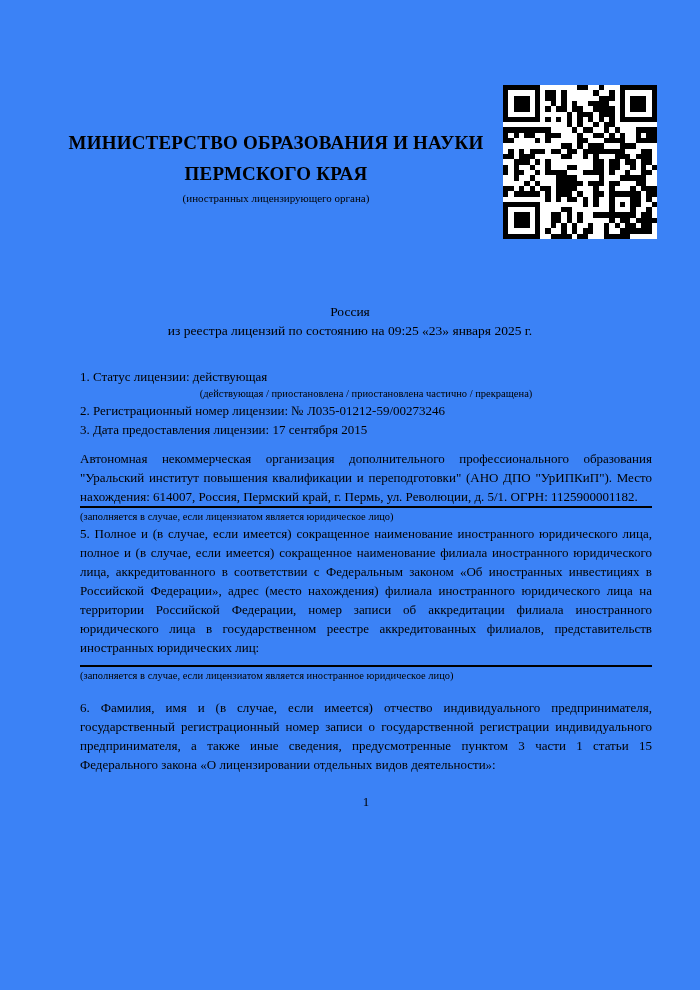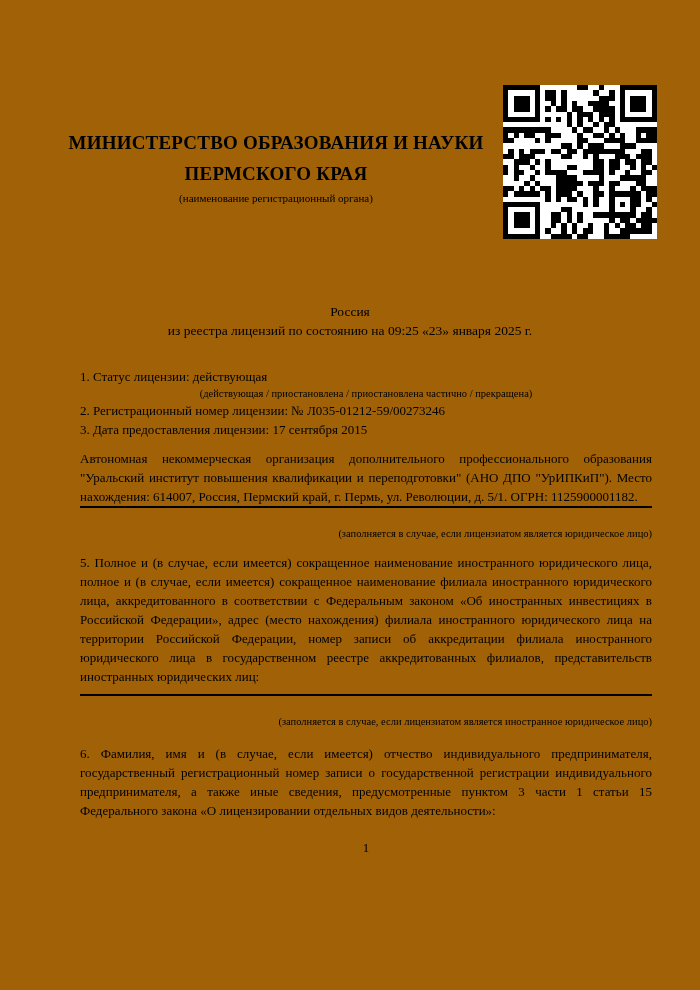--- a/index.html
+++ b/index.html
@@ -1,20 +1,20 @@
 <!DOCTYPE html>
 <html><head>
 <meta charset="utf-8">
 <style>
   html,body{margin:0;padding:0;background:#e8e8e8;}
   .page{
     position:relative;
     width:700px;height:990px;
     margin:0 auto;
-    background:#a16207;
+    background:#3b82f6;
     font-family:"Liberation Serif", serif;
     color:#000;
     overflow:hidden;
   }
   .title-block{
     position:absolute;left:64px;top:127px;width:424px;
     text-align:center;
   }
   .title{font-weight:bold;font-size:19px;line-height:31px;letter-spacing:.2px;}
   .subtitle{font-size:11px;line-height:13px;margin-top:3px;}
@@ -30,42 +30,42 @@
     position:absolute;left:80px;top:367px;width:572px;
     font-size:13px;line-height:19px;
   }
   .content p{margin:0;}
   .just{text-align:justify;}
   .hint{
     font-size:10.5px;line-height:15px;text-align:center;margin-top:0;
   }
   .field-caption{
     border-top:2px solid #000;
-    font-size:10.5px;line-height:15px;text-align:right;padding-top:18px;
+    font-size:10.5px;line-height:15px;text-align:left;padding-top:1px;
   }
   .spacer{height:8px;}
   .m16{margin-top:16px;}
   .m14{margin-top:14px;}
   .m10{margin-top:10px;}
-  .m8{margin-top:12px;}
+  .m8{margin-top:0;}
   .m15{margin-top:15px;}
   .m24{margin-top:24px;}
   .page-number{text-align:center;font-size:13px;line-height:19px;margin-top:10px;}
 </style>
 </head>
 <body>
 
 <div class="page">
 
   <div class="title-block">
     <div class="title">
       <div>МИНИСТЕРСТВО ОБРАЗОВАНИЯ И НАУКИ</div>
       <div>ПЕРМСКОГО КРАЯ</div>
     </div>
-    <div class="subtitle">(наименование регистрационный органа)</div>
+    <div class="subtitle">(иностранных лицензирующего органа)</div>
   </div>
 
   <div class="qr">
     <svg id="qr-svg" viewBox="0 0 29 29" shape-rendering="crispEdges" xmlns="http://www.w3.org/2000/svg">
         <rect width="29" height="29" fill="#ffffff"></rect>
         <rect x="0" y="0" width="1" height="1" fill="#000000"></rect>
         <rect x="1" y="0" width="1" height="1" fill="#000000"></rect>
         <rect x="2" y="0" width="1" height="1" fill="#000000"></rect>
         <rect x="3" y="0" width="1" height="1" fill="#000000"></rect>
         <rect x="4" y="0" width="1" height="1" fill="#000000"></rect>

